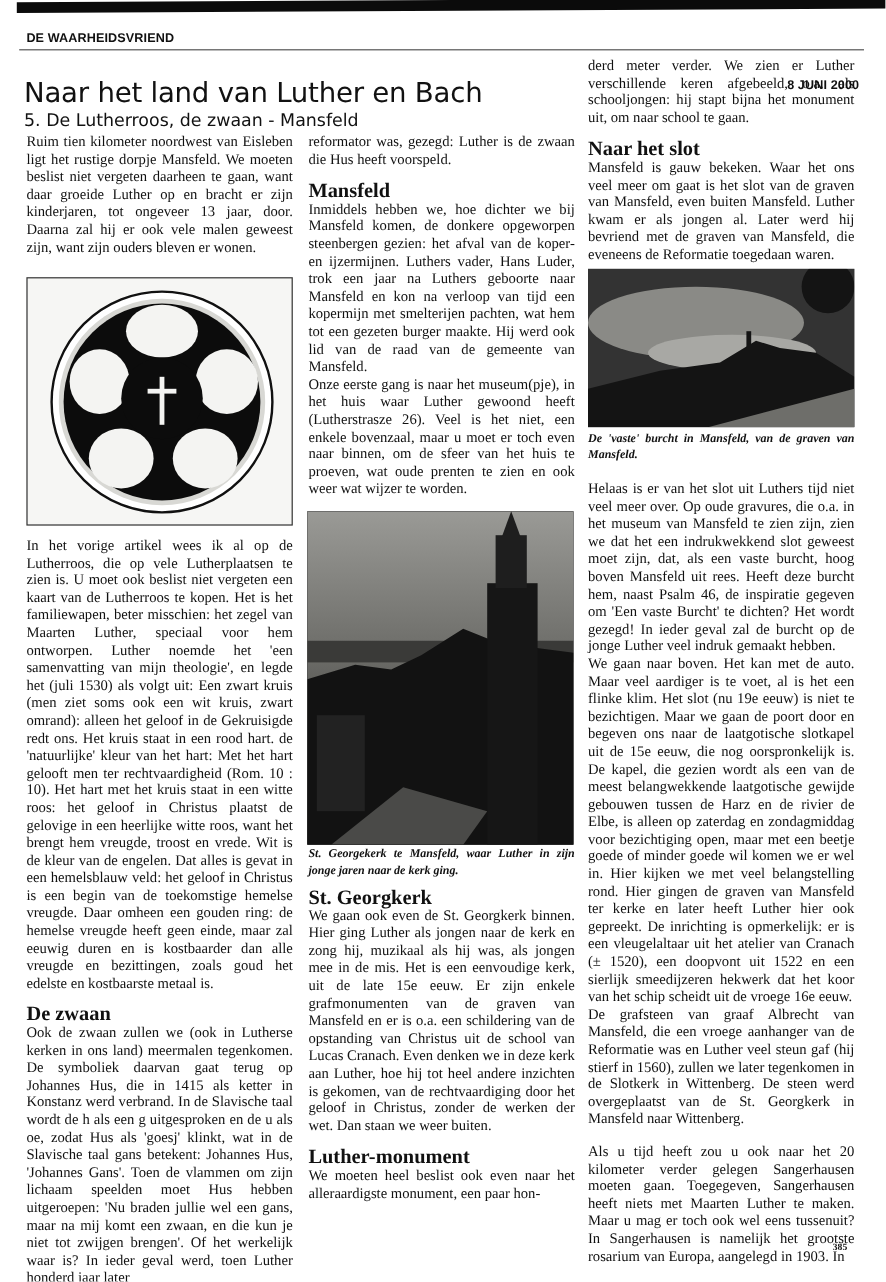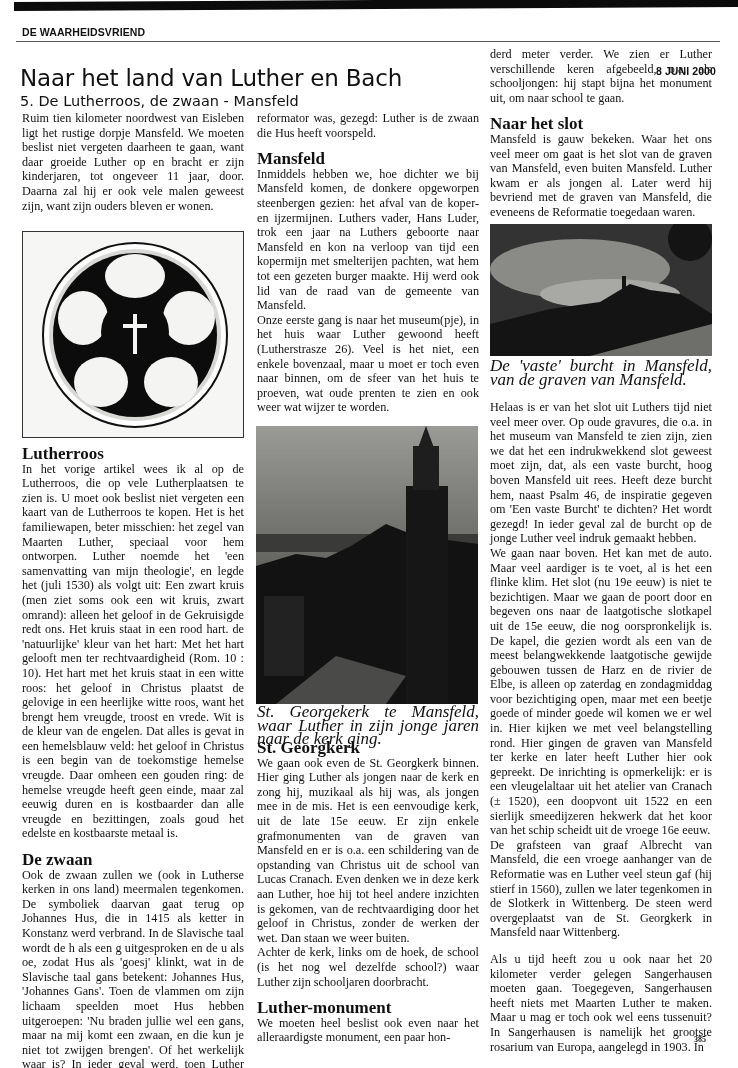--- a/index.html
+++ b/index.html
@@ -14,42 +14,42 @@
   .col { position:absolute; font-family:"Liberation Serif", serif; font-size:12.2px; line-height:14.6px; text-align:justify; }
   .col p { margin:0; hyphens:manual; }
   .col h3 { margin:0; font-size:17px; line-height:14.6px; font-weight:bold; text-align:left; }
   .gap { height:12px; }
   .col1 { left:22px; width:222px; }
   .col2 { left:257px; width:222px; }
   .col3 { left:490px; width:222px; }
   .figure-rose { position:absolute; left:22px; top:231px; width:220px; height:205px; border:1px solid #333; background:#f6f6f4; }
   .figure-church { position:absolute; left:256px; top:426px; width:222px; height:278px; background:#1d1d1d; overflow:hidden; }
   .figure-castle { position:absolute; left:490px; top:224px; width:222px; height:132px; background:#2a2a2a; overflow:hidden; }
-  .caption { font-family:"Liberation Serif", serif; font-style:italic; font-weight:normal; font-size:17px; line-height:13.5px; text-align:justify; position:absolute; }
+  .caption { font-family:"Liberation Serif", serif; font-style:italic; font-weight:bold; font-size:10px; line-height:13.5px; text-align:justify; position:absolute; }
   .cap-church { left:257px; top:705px; width:222px; }
   .cap-castle { left:490px; top:359px; width:222px; }
   .pageno { position:absolute; left:694px; top:1035px; font-family:"Liberation Serif", serif; font-weight:bold; font-size:8px; }
   .fill { width:100%; height:100%; display:block; }
 </style>
 </head>
 <body>
 
 <div class="topbar"></div>
 
 <div class="masthead">
   <span class="paper">DE WAARHEIDSVRIEND</span>
   <span class="date">8 JUNI 2000</span>
 </div>
 <div class="rule"></div>
 
 <h1 class="title" style="margin:0;font-weight:normal;">Naar het land van Luther en Bach</h1>
 <h2 class="subtitle" style="margin:0;font-weight:normal;">5. De Lutherroos, de zwaan - Mansfeld</h2>
 
 <div class="col col1" style="top:111px;">
-  <p>Ruim tien kilometer noordwest van Eisleben ligt het rustige dorpje Mansfeld. We moeten beslist niet vergeten daarheen te gaan, want daar groeide Luther op en bracht er zijn kinderjaren, tot ongeveer 11 jaar, door. Daarna zal hij er ook vele malen geweest zijn, want zijn ouders bleven er wonen.</p>
+  <p>Ruim tien kilometer noordwest van Eisleben ligt het rustige dorpje Mansfeld. We moeten beslist niet vergeten daarheen te gaan, want daar groeide Luther op en bracht er zijn kinderjaren, tot ongeveer 13 jaar, door. Daarna zal hij er ook vele malen geweest zijn, want zijn ouders bleven er wonen.</p>
 </div>
 
 <div class="figure-rose">
   <svg class="fill" viewBox="0 0 220 205">
     <circle cx="112" cy="103" r="92" fill="#ffffff" stroke="#111" stroke-width="2"></circle>
     <circle cx="112" cy="103" r="86" fill="#d8d8d4"></circle>
     <circle cx="112" cy="103" r="82" fill="#0c0c0c"></circle>
     <g fill="#f4f4f2">
       <ellipse cx="112" cy="44" rx="30" ry="22"></ellipse>
       <ellipse cx="166" cy="86" rx="26" ry="27"></ellipse>
@@ -57,21 +57,20 @@
       <ellipse cx="78" cy="150" rx="27" ry="25"></ellipse>
       <ellipse cx="60" cy="86" rx="25" ry="27"></ellipse>
     </g>
     <circle cx="112" cy="100" r="34" fill="#0c0c0c"></circle>
     <rect x="110" y="82" width="4" height="40" fill="#f4f4f2"></rect>
     <rect x="100" y="92" width="24" height="4" fill="#f4f4f2"></rect>
   </svg>
 </div>
 
 <div class="col col1" style="top:447px;">
-  <h3>Lutherroos</h3>
   <p>In het vorige artikel wees ik al op de Lutherroos, die op vele Lutherplaatsen te zien is. U moet ook beslist niet vergeten een kaart van de Lutherroos te kopen. Het is het familiewapen, beter misschien: het zegel van Maarten Luther, speciaal voor hem ontworpen. Luther noemde het 'een samenvatting van mijn theologie', en legde het (juli 1530) als volgt uit: Een zwart kruis (men ziet soms ook een wit kruis, zwart omrand): alleen het geloof in de Gekruisigde redt ons. Het kruis staat in een rood hart. de 'natuurlijke' kleur van het hart: Met het hart gelooft men ter rechtvaardigheid (Rom. 10 : 10). Het hart met het kruis staat in een witte roos: het geloof in Christus plaatst de gelovige in een heerlijke witte roos, want het brengt hem vreugde, troost en vrede. Wit is de kleur van de engelen. Dat alles is gevat in een hemelsblauw veld: het geloof in Christus is een begin van de toekomstige hemelse vreugde. Daar omheen een gouden ring: de hemelse vreugde heeft geen einde, maar zal eeuwig duren en is kostbaarder dan alle vreugde en bezittingen, zoals goud het edelste en kostbaarste metaal is.</p>
   <div class="gap"></div>
   <h3>De zwaan</h3>
   <p>Ook de zwaan zullen we (ook in Lutherse kerken in ons land) meermalen tegenkomen. De symboliek daarvan gaat terug op Johannes Hus, die in 1415 als ketter in Konstanz werd verbrand. In de Slavische taal wordt de h als een g uitgesproken en de u als oe, zodat Hus als 'goesj' klinkt, wat in de Slavische taal gans betekent: Johannes Hus, 'Johannes Gans'. Toen de vlammen om zijn lichaam speelden moet Hus hebben uitgeroepen: 'Nu braden jullie wel een gans, maar na mij komt een zwaan, en die kun je niet tot zwijgen brengen'. Of het werkelijk waar is? In ieder geval werd, toen Luther honderd jaar later</p>
 </div>
 
 <div class="col col2" style="top:111px;">
   <p>reformator was, gezegd: Luther is de zwaan die Hus heeft voorspeld.</p>
   <div class="gap"></div>
   <h3>Mansfeld</h3>
@@ -96,21 +95,20 @@
     <polygon points="170,0 162,22 178,22" fill="#1e1e1e"></polygon>
     <rect x="8" y="170" width="40" height="80" fill="#222"></rect>
     <polygon points="20,278 80,230 150,250 130,278" fill="#4a4a48"></polygon>
   </svg>
 </div>
 <div class="caption cap-church">St. Georgekerk te Mansfeld, waar Luther in zijn jonge jaren naar de kerk ging.</div>
 
 <div class="col col2" style="top:741px;">
   <h3>St. Georgkerk</h3>
   <p>We gaan ook even de St. Georgkerk binnen. Hier ging Luther als jongen naar de kerk en zong hij, muzikaal als hij was, als jongen mee in de mis. Het is een eenvoudige kerk, uit de late 15e eeuw. Er zijn enkele grafmonumenten van de graven van Mansfeld en er is o.a. een schildering van de opstanding van Christus uit de school van Lucas Cranach. Even denken we in deze kerk aan Luther, hoe hij tot heel andere inzichten is gekomen, van de rechtvaardiging door het geloof in Christus, zonder de werken der wet. Dan staan we weer buiten.</p>
-  <p>Achter de kerk, links om de hoek, de school (is het nog wel dezelfde school?) waar Luther zijn schooljaren doorbracht.</p>
   <div class="gap"></div>
   <h3>Luther-monument</h3>
   <p>We moeten heel beslist ook even naar het alleraardigste monument, een paar hon-</p>
 </div>
 
 <div class="col col3" style="top:47px;">
   <p>derd meter verder. We zien er Luther verschillende keren afgebeeld, o.a. als schooljongen: hij stapt bijna het monument uit, om naar school te gaan.</p>
   <div class="gap"></div>
   <h3>Naar het slot</h3>
   <p>Mansfeld is gauw bekeken. Waar het ons veel meer om gaat is het slot van de graven van Mansfeld, even buiten Mansfeld. Luther kwam er als jongen al. Later werd hij bevriend met de graven van Mansfeld, die eveneens de Reformatie toegedaan waren.</p>

